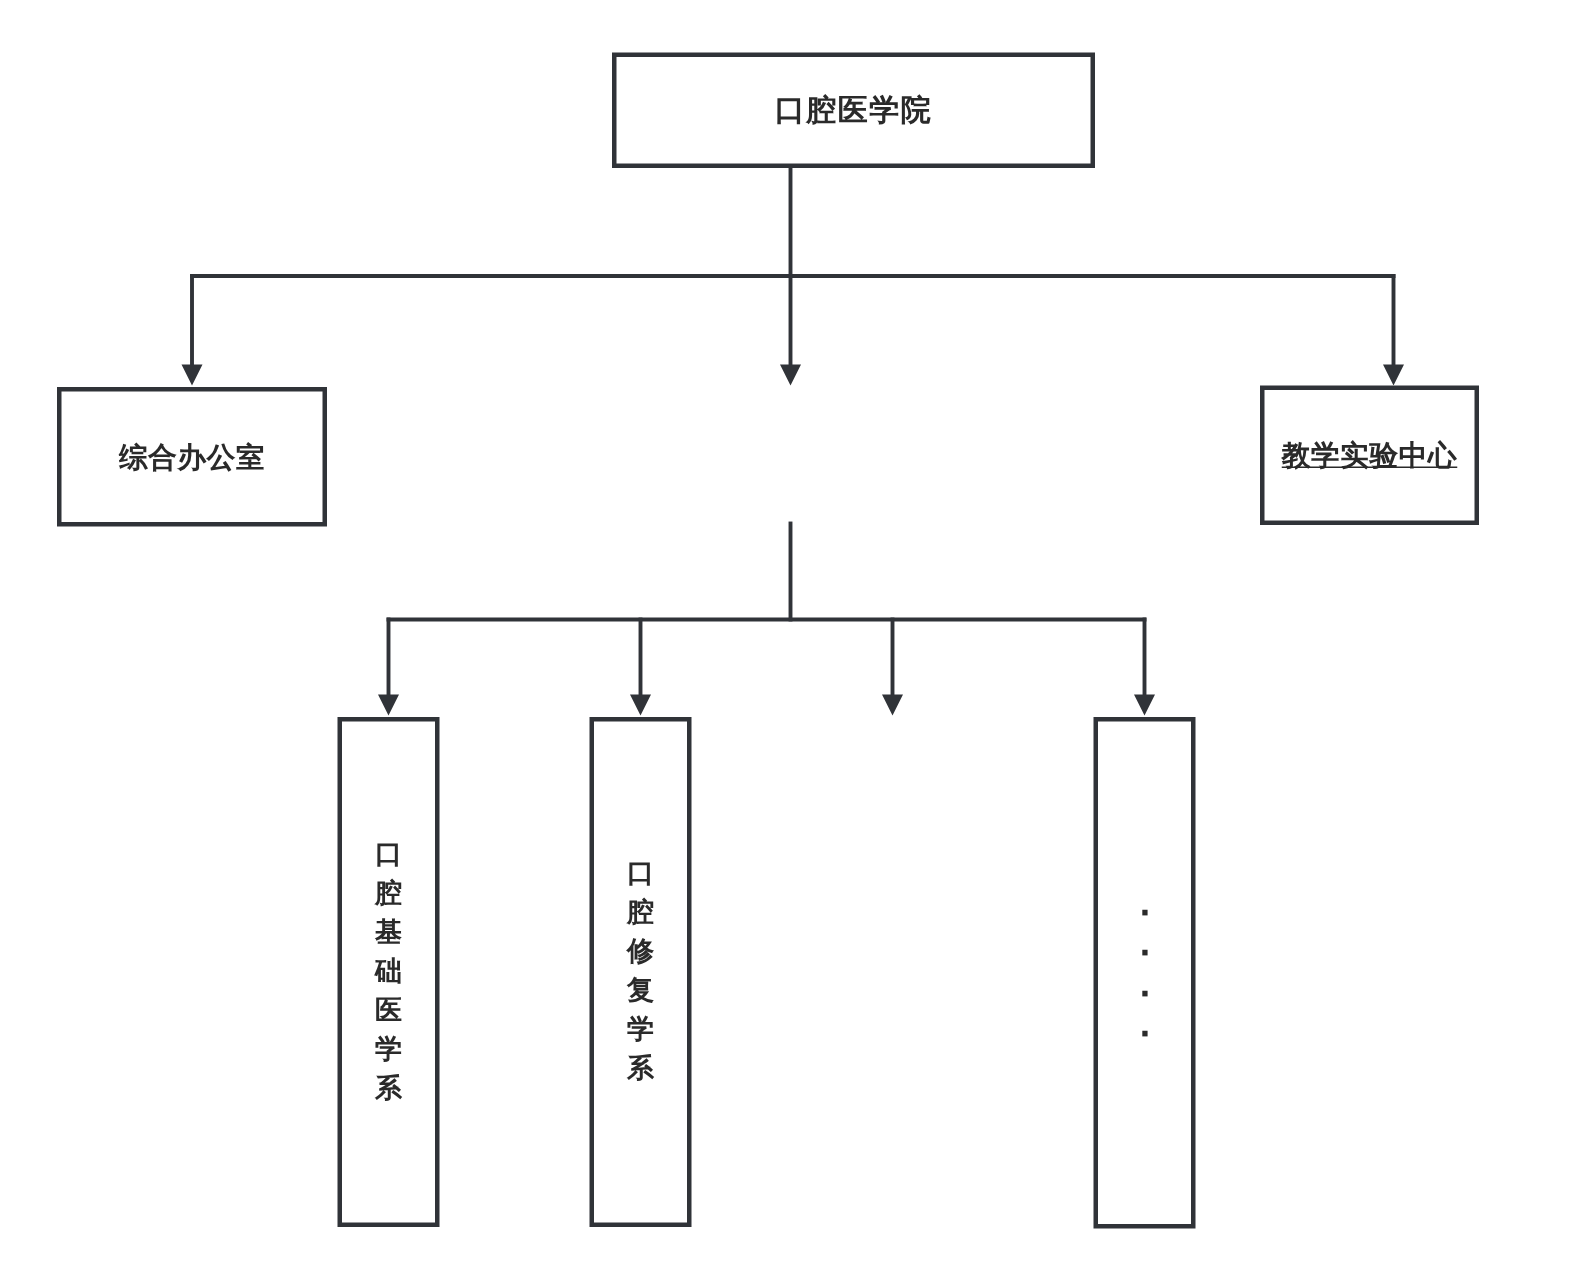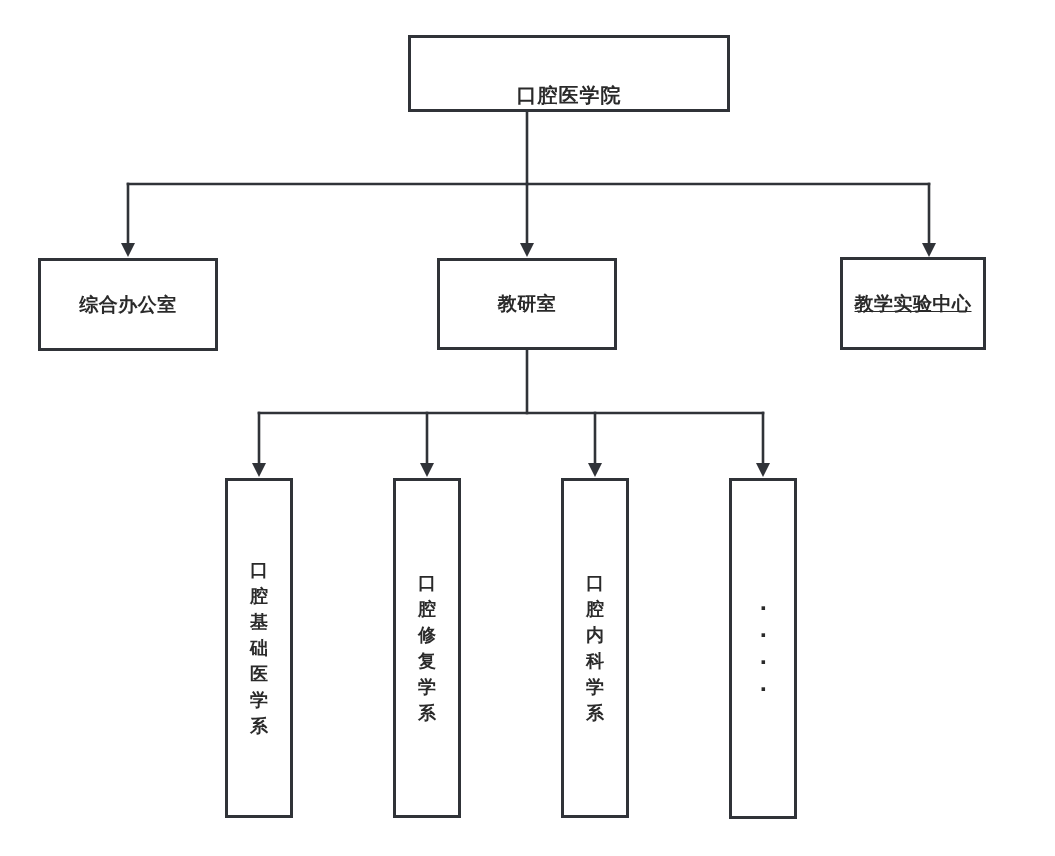--- a/index.html
+++ b/index.html
@@ -39,21 +39,21 @@
     box-sizing: border-box;
     background: var(--background);
     border: 3px solid var(--stroke);
     color: var(--text);
     font-weight: bold;
     display: flex;
     align-items: center;
     justify-content: center;
     text-align: center;
   }
-  .node.root  { font-size: 20px; letter-spacing: 1px; align-items: flex-end; }
+  .node.root  { font-size: 20px; letter-spacing: 1px; }
   .node.l2    { font-size: 19px; letter-spacing: 0.5px; }
   .node.l3    { font-size: 18px; }
   
   .vlabel {
     width: 20px;
     word-break: break-all;
     line-height: 26px;
     text-align: center;
   }
   .vdots {
@@ -95,37 +95,31 @@
   </svg>
 
   <div class="node root" style="left:408px; top:35px; width:322px; height:77px;">
     <span>口腔医学院</span>
   </div>
 
   <div class="node l2" style="left:38px; top:258px; width:180px; height:93px;">
     <span>综合办公室</span>
   </div>
 
-  <div class="node l2" style="left:437px; top:258px; width:180px; height:92px;">
-    <span>教研室</span>
-  </div>
 
   <div class="node l2" style="left:840px; top:257px; width:146px; height:93px;text-decoration:underline;">
     <span>教学实验中心</span>
   </div>
 
   <div class="node l3" style="left:225px; top:478px; width:68px; height:340px;justify-content:center;">
     <span class="vlabel">口腔基础医学系</span>
   </div>
 
   <div class="node l3" style="left:393px; top:478px; width:68px; height:340px;">
     <span class="vlabel">口腔修复学系</span>
   </div>
 
-  <div class="node l3" style="left:561px; top:478px; width:68px; height:340px;">
-    <span class="vlabel">口腔内科学系</span>
-  </div>
 
   <div class="node l3" style="left:729px; top:478px; width:68px; height:341px;">
     <span class="vdots">····</span>
   </div>
 
 </div>
 
 </body></html>

